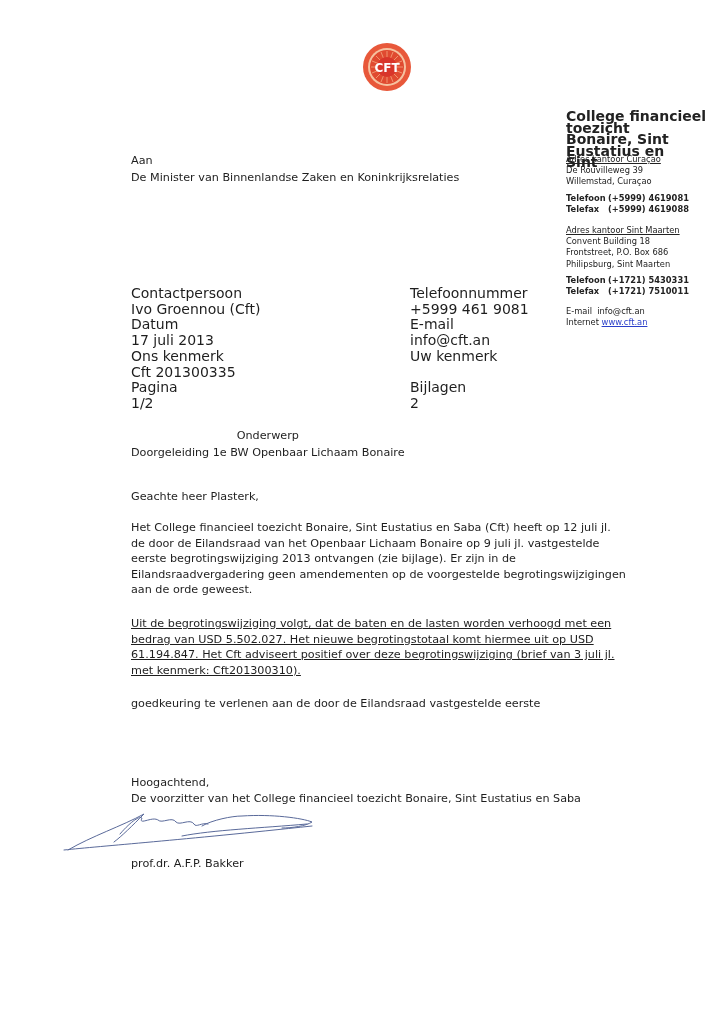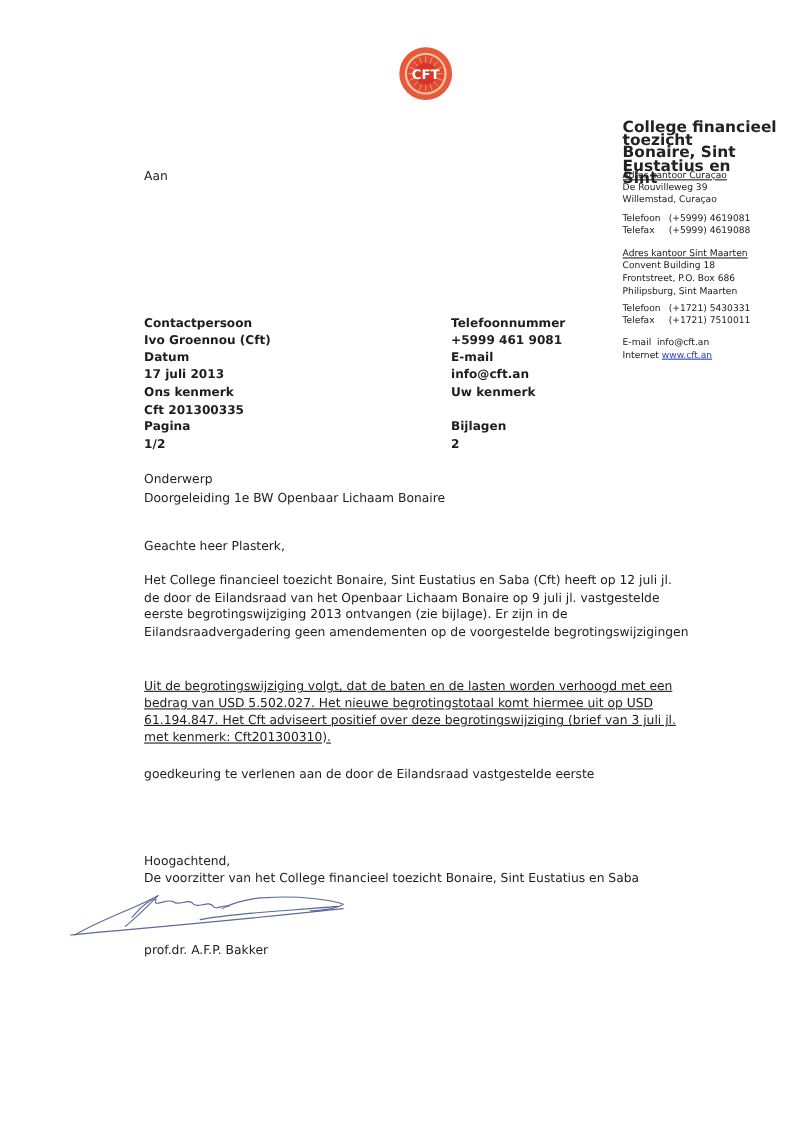--- a/index.html
+++ b/index.html
@@ -3,25 +3,25 @@
   <meta charset="utf-8">
   <style>
     html, body { margin: 0; padding: 0; background: #ffffff; }
     body { width: 724px; height: 1024px; position: relative; overflow: hidden;
            font-family: "DejaVu Sans", sans-serif; color: #1e1e1e; }
     .abs { position: absolute; }
     .logo { left: 362px; top: 42px; width: 50px; height: 50px; }
     .side { left: 566px; font-size: 8.3px; line-height: 11.2px; color: #222; }
     .side .bold { font-weight: bold; font-size: 14px; line-height: 11.5px; }
     .side u { }
-    .side .row { display: flex; }
+    .side .row { display: flex; font-weight: bold; }
     .side .row .k { width: 42px; }
     .side a { color: #2a3fc9; text-decoration: underline; text-align: center; }
     .main { left: 120px; font-size: 11.2px; line-height: 15.6px; margin-left: 11px; }
-    .meta { font-size: 11px; line-height: 15.7px; font-weight: bold; }
+    .meta { font-size: 14px; line-height: 15.7px; }
     .para p { margin: 0; }
     .sig { left: 62px; top: 806px; width: 260px; height: 50px; }
   </style>
 </head>
 <body>
 
 <div class="abs logo">
   <svg width="50" height="50" viewBox="0 0 50 50">
     <circle cx="25" cy="25" r="24" fill="#e8583a"></circle>
     <circle cx="25" cy="25" r="19" fill="#f6c2a0"></circle>
@@ -78,20 +78,21 @@
     </div>
 </div>
 
 <div class="abs side" style="top:306px;">
   <div><span>E-mail</span>&nbsp; <span>info@cft.an</span></div>
   <div><span>Internet</span> <a>www.cft.an</a></div>
 </div>
 
 <div class="abs main" style="top:153px;">
   <div>Aan</div>
+  <div style="margin-top:1px">De Minister van Binnenlandse Zaken en Koninkrijksrelaties</div>
 </div>
 
 <div class="abs main meta" style="top:286px;">
   <div>Contactpersoon</div>
   <div>Ivo Groennou (Cft)</div>
   <div>Datum</div>
   <div>17 juli 2013</div>
   <div>Ons kenmerk</div>
   <div>Cft 201300335</div>
   <div>Pagina</div>
@@ -102,32 +103,33 @@
   <div>Telefoonnummer</div>
   <div>+5999 461 9081</div>
   <div>E-mail</div>
   <div>info@cft.an</div>
   <div>Uw kenmerk</div>
   <div style="min-height:15.7px"></div>
   <div>Bijlagen</div>
   <div>2</div>
 </div>
 
-<div class="abs main" style="top:428px;">
+<div class="abs main" style="top:428px;text-align:center;">
   <div>Onderwerp</div>
   <div style="margin-top:1px">Doorgeleiding 1e BW Openbaar Lichaam Bonaire</div>
 </div>
 
 <div class="abs main" style="top:489px;">Geachte heer Plasterk,</div>
 
 <div class="abs main para" style="top:520px;">
   <p>Het College financieel toezicht Bonaire, Sint Eustatius en Saba (Cft) heeft op 12 juli jl.</p>
   <p>de door de Eilandsraad van het Openbaar Lichaam Bonaire op 9 juli jl. vastgestelde</p>
   <p>eerste begrotingswijziging 2013 ontvangen (zie bijlage).  Er zijn in de</p>
   <p>Eilandsraadvergadering geen amendementen op de voorgestelde begrotingswijzigingen</p>
+  <p>aan de orde geweest.</p>
 </div>
 
 <div class="abs main para" style="top:616px;text-decoration:underline;">
   <p>Uit de begrotingswijziging volgt, dat de baten en de lasten worden verhoogd met een</p>
   <p>bedrag van USD 5.502.027. Het nieuwe begrotingstotaal komt hiermee uit op USD</p>
   <p>61.194.847. Het Cft adviseert positief over deze begrotingswijziging (brief van 3 juli jl.</p>
   <p>met kenmerk: Cft201300310).</p>
 </div>
 
 <div class="abs main para" style="top:696px;">

